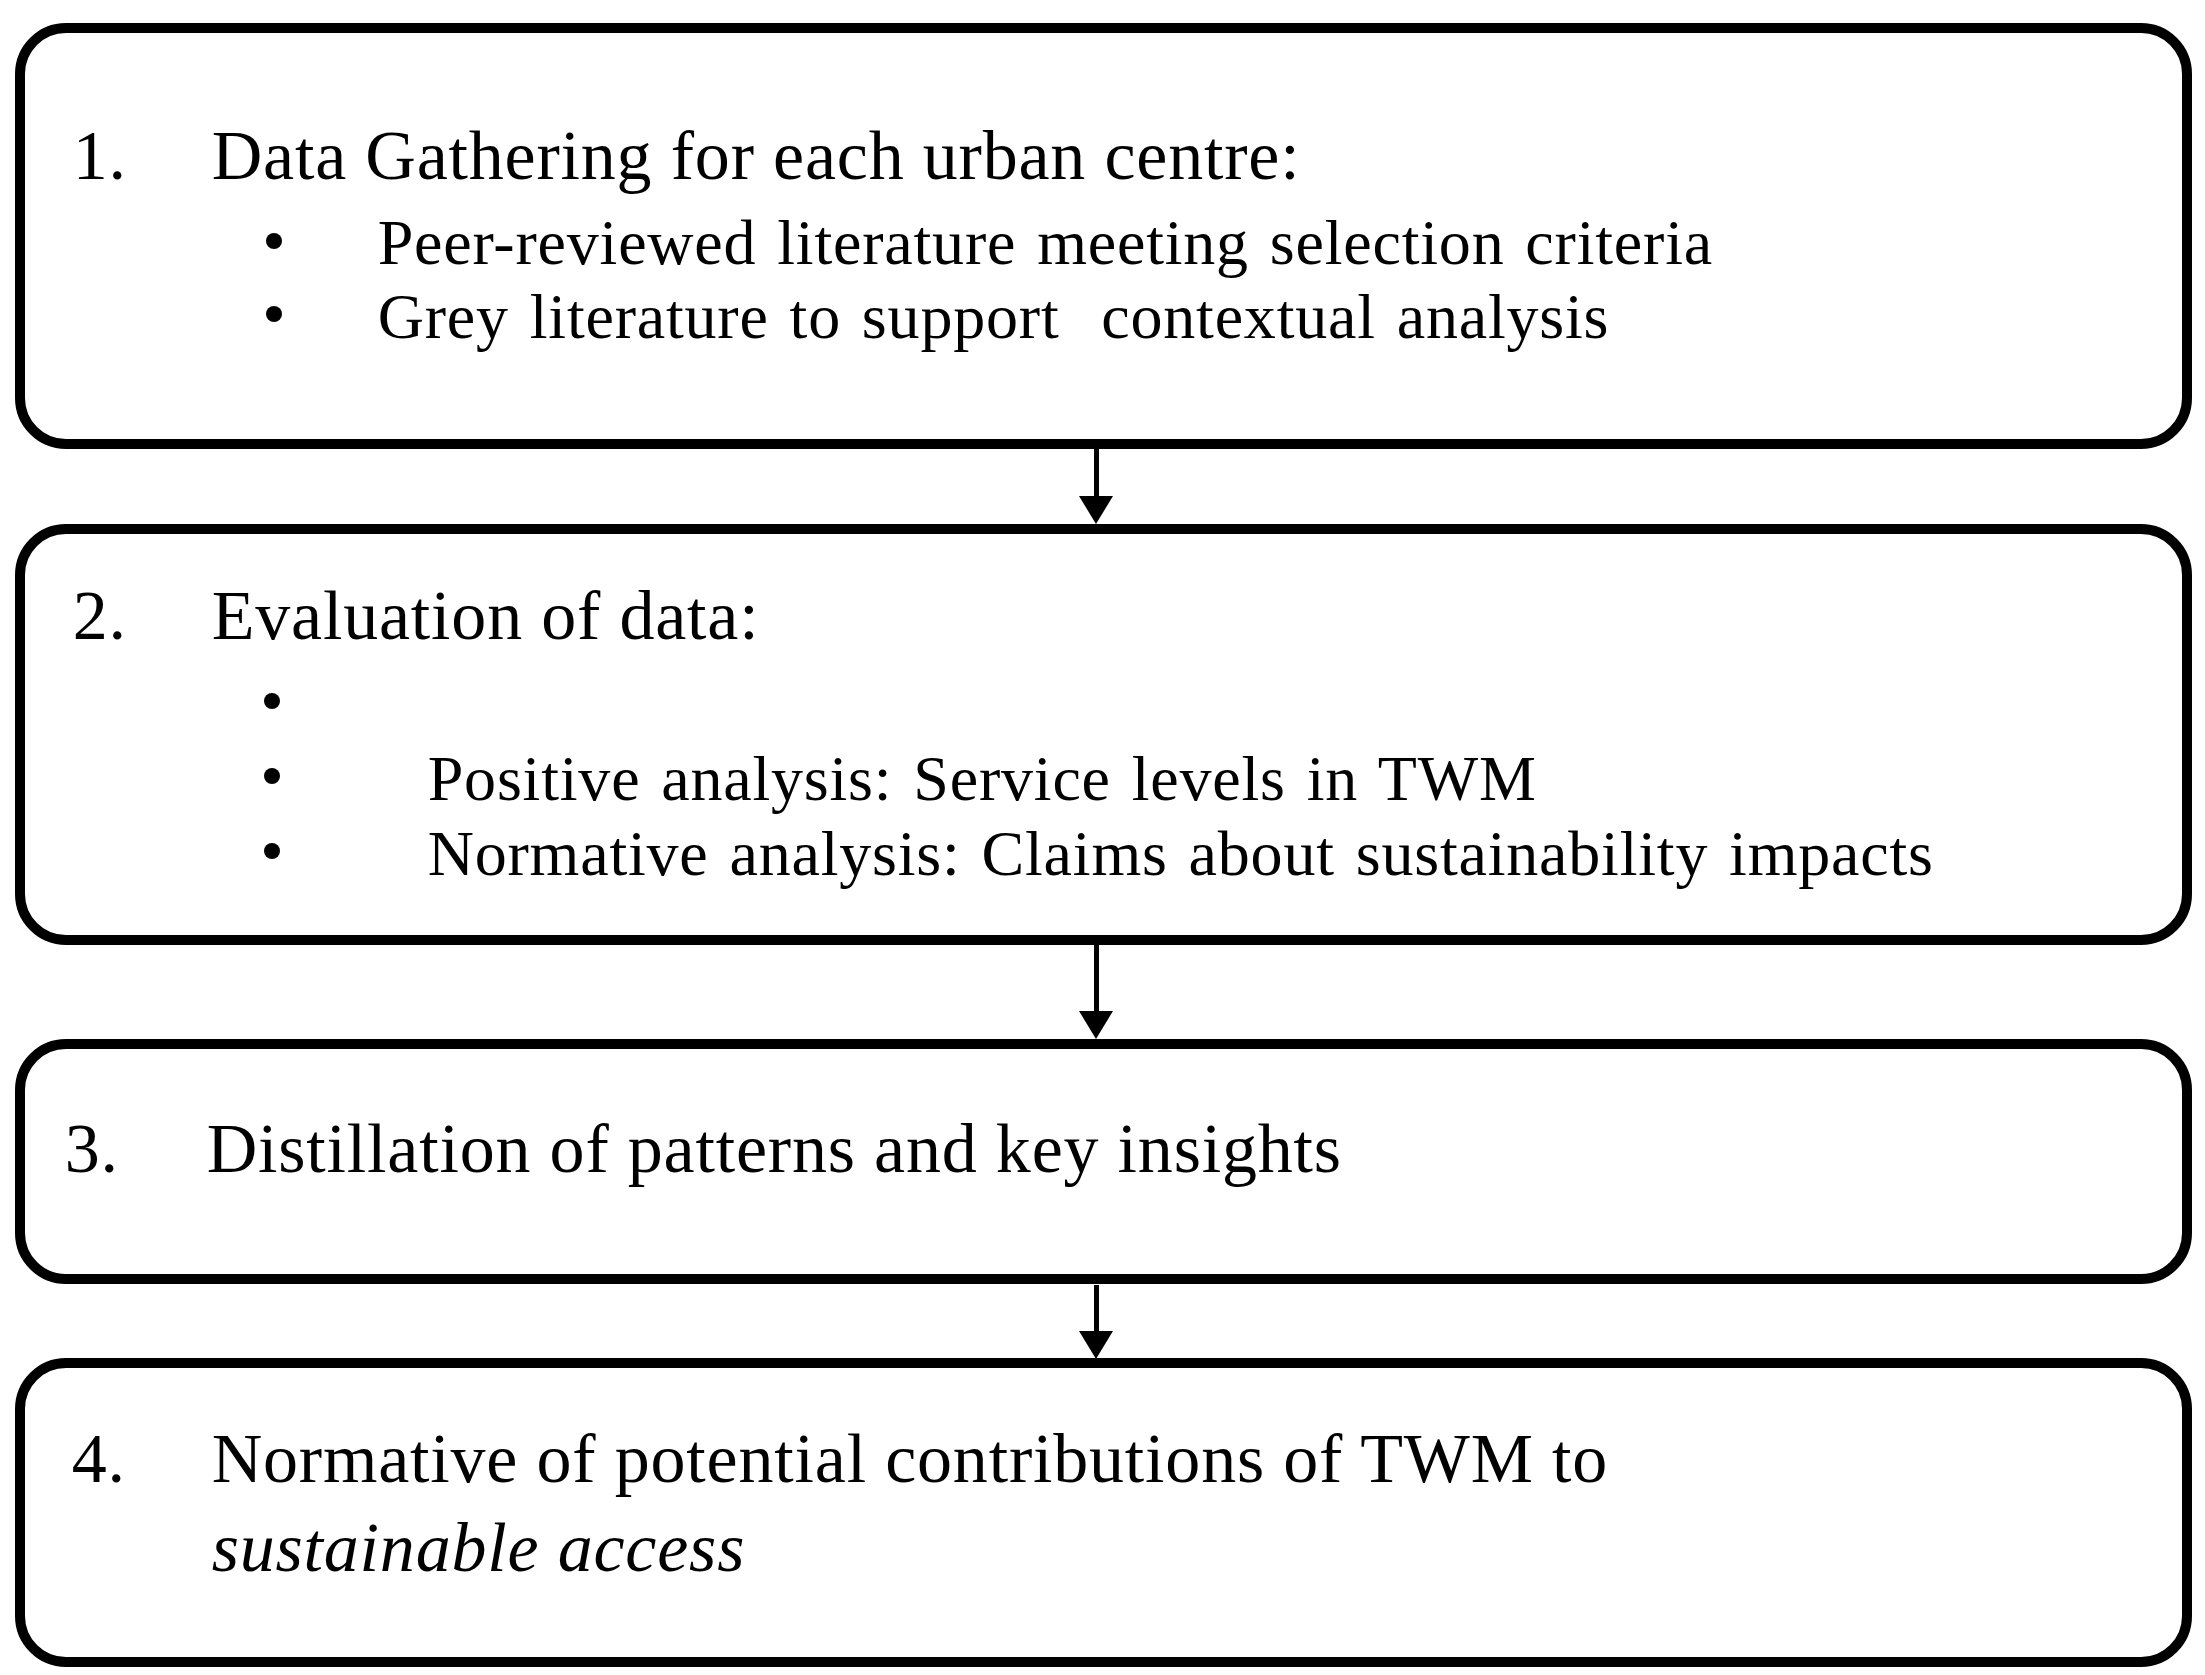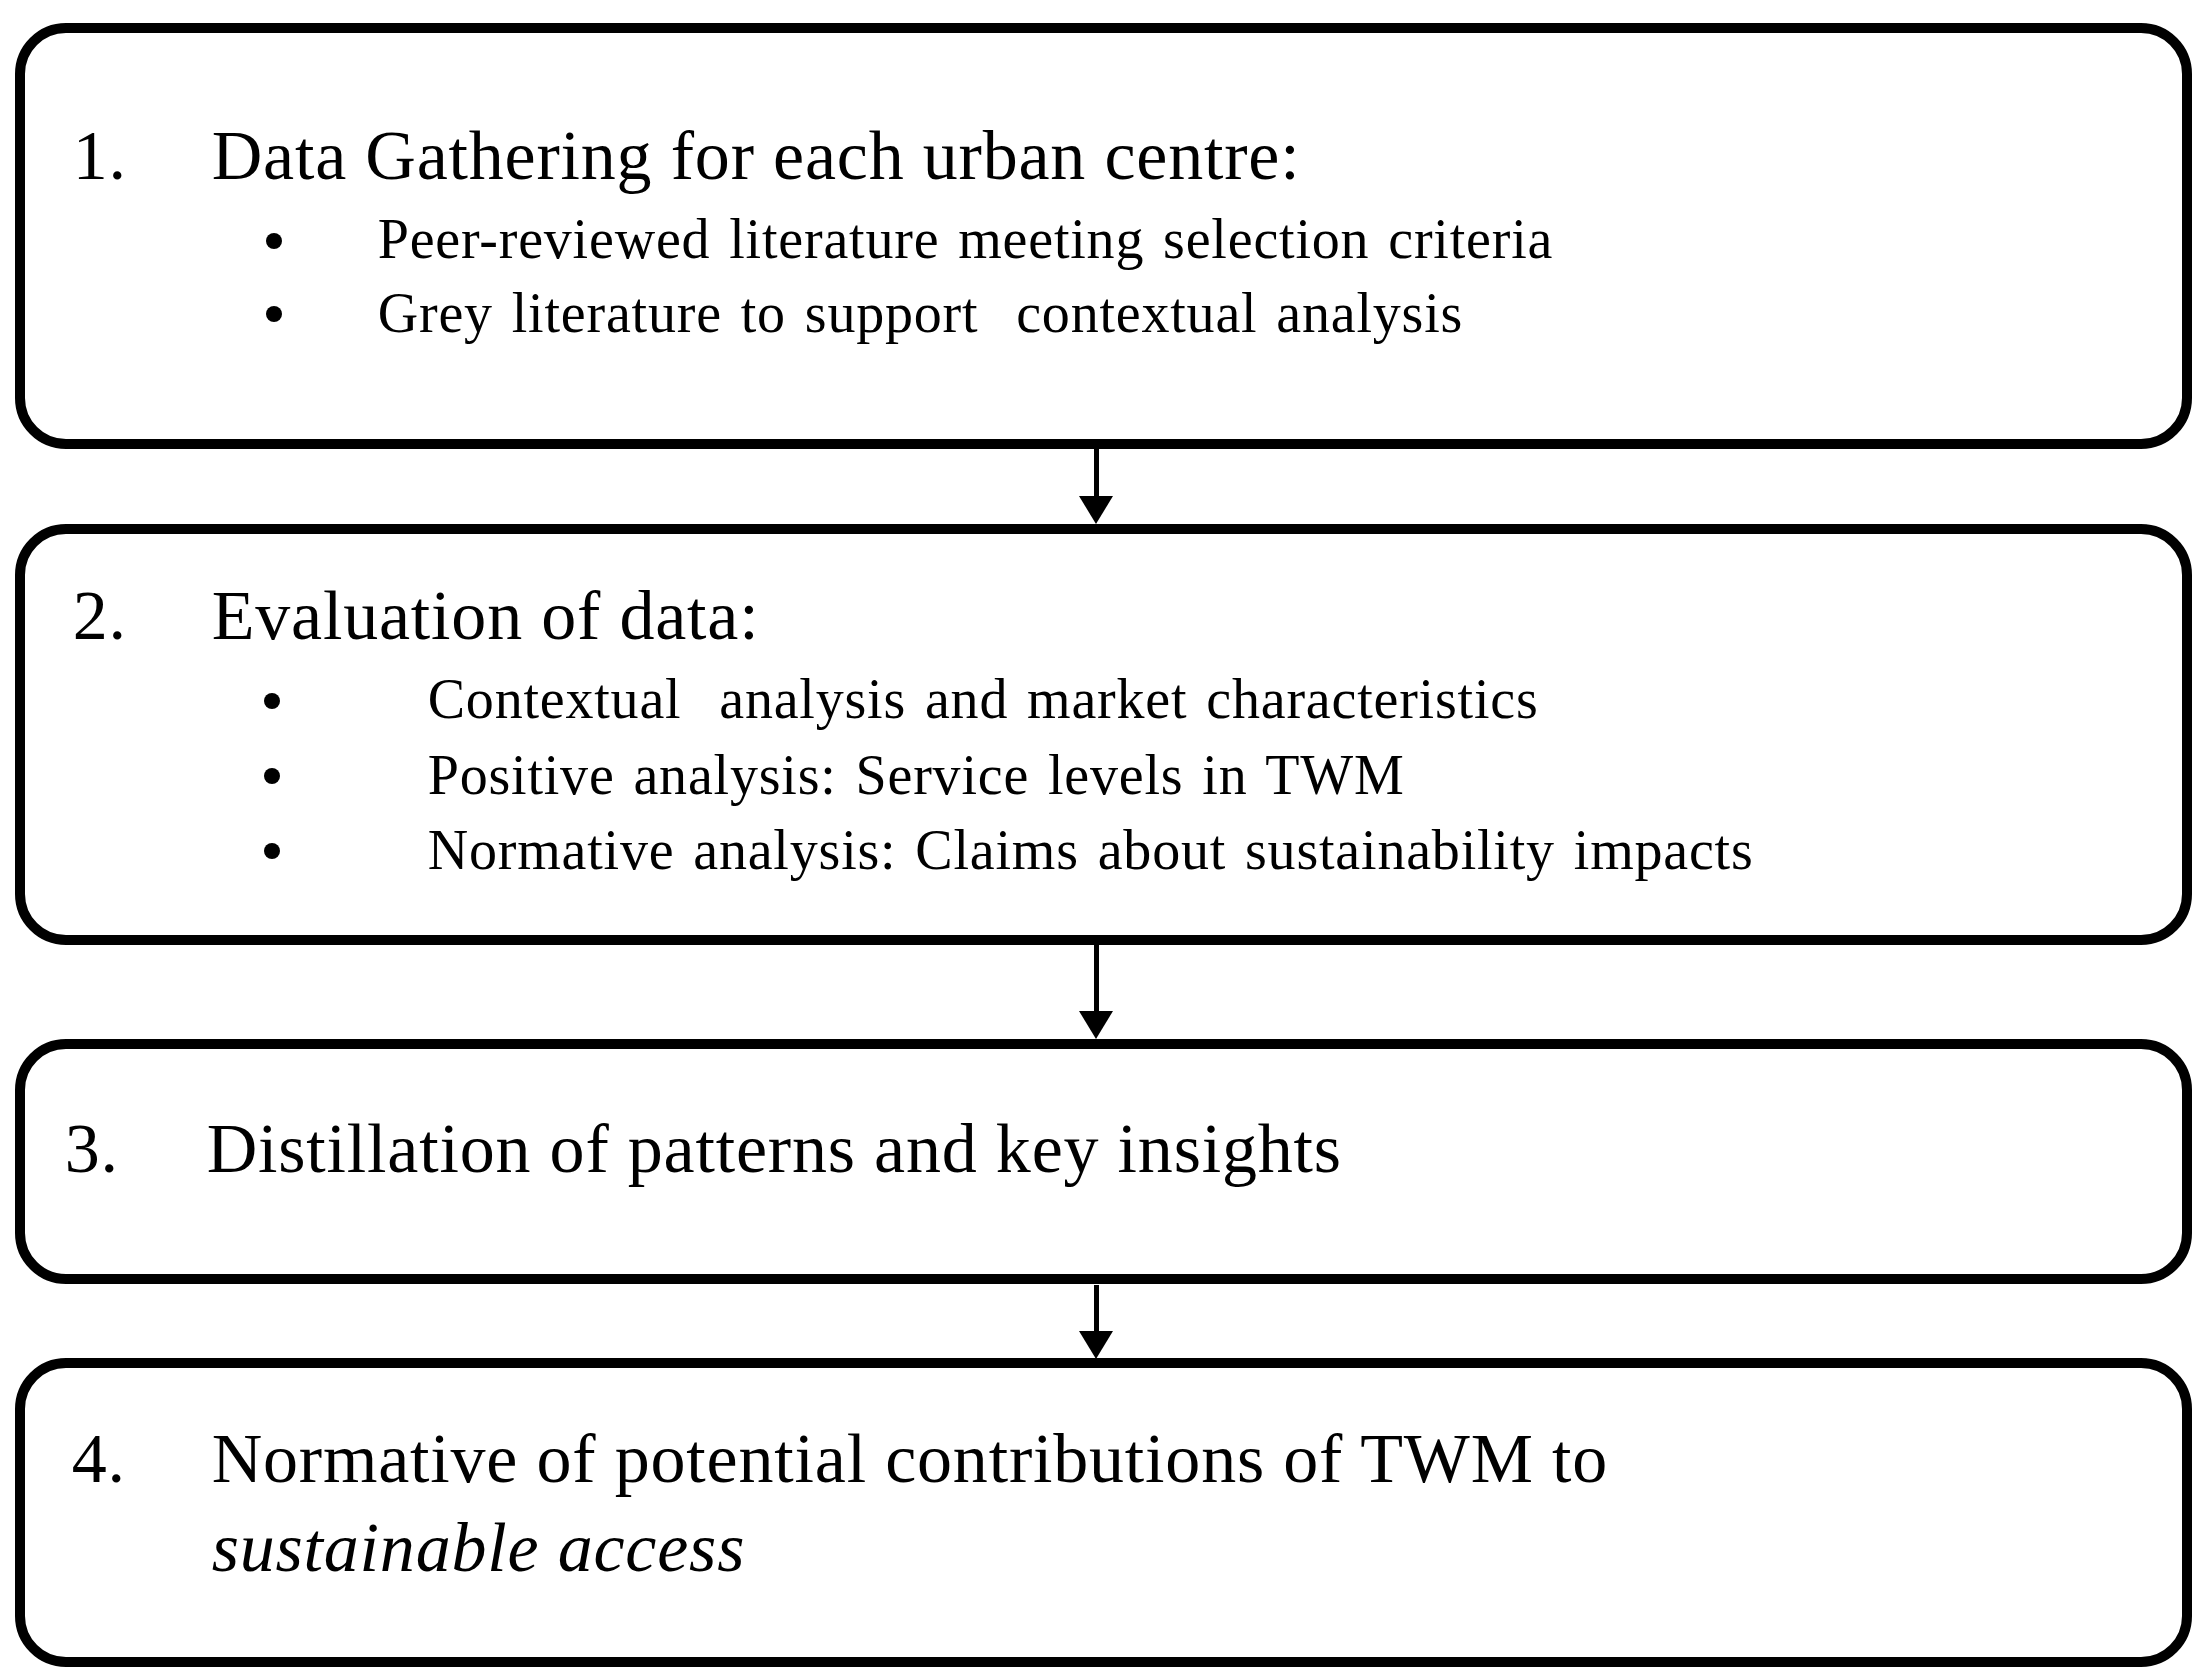--- a/index.html
+++ b/index.html
@@ -23,21 +23,21 @@
   }
   .t {
     position: absolute;
     font-size: 70px;
     line-height: 1;
     letter-spacing: 0.8px;
     white-space: pre;
   }
   .b {
     position: absolute;
-    font-size: 56px;
+    font-size: 64px;
     line-height: 1;
     letter-spacing: 0.8px;
     word-spacing: 4.1px;
     white-space: pre;
   }
   .dot {
     position: absolute;
     width: 16.4px;
     height: 16.4px;
     border-radius: 50%;
@@ -71,21 +71,20 @@
     <span class="b" style="left:353px;top:252px;">Grey literature to support  contextual analysis</span>
   </div>
 
   <div class="stem" style="left:1094px;top:448px;height:49px;"></div>
   <div class="head" style="left:1079px;top:496px;"></div>
 
   <div class="box" style="top:524px;height:421px;">
     <span class="t" style="left:48px;top:47px;">2.</span>
     <span class="t" style="left:187px;top:47px;">Evaluation of data:</span>
     <span class="dot" style="left:239px;top:159px;"></span>
-    <span class="b" style="left:403px;top:137px;">Contextual  analysis and market characteristics</span>
     <span class="dot" style="left:239px;top:234px;"></span>
     <span class="b" style="left:403px;top:213px;">Positive analysis: Service levels in TWM</span>
     <span class="dot" style="left:239px;top:309px;"></span>
     <span class="b" style="left:403px;top:288px;">Normative analysis: Claims about sustainability impacts</span>
   </div>
 
   <div class="stem" style="left:1094px;top:945px;height:68px;"></div>
   <div class="head" style="left:1079px;top:1011px;"></div>
 
   <div class="box" style="top:1039px;height:245px;">

